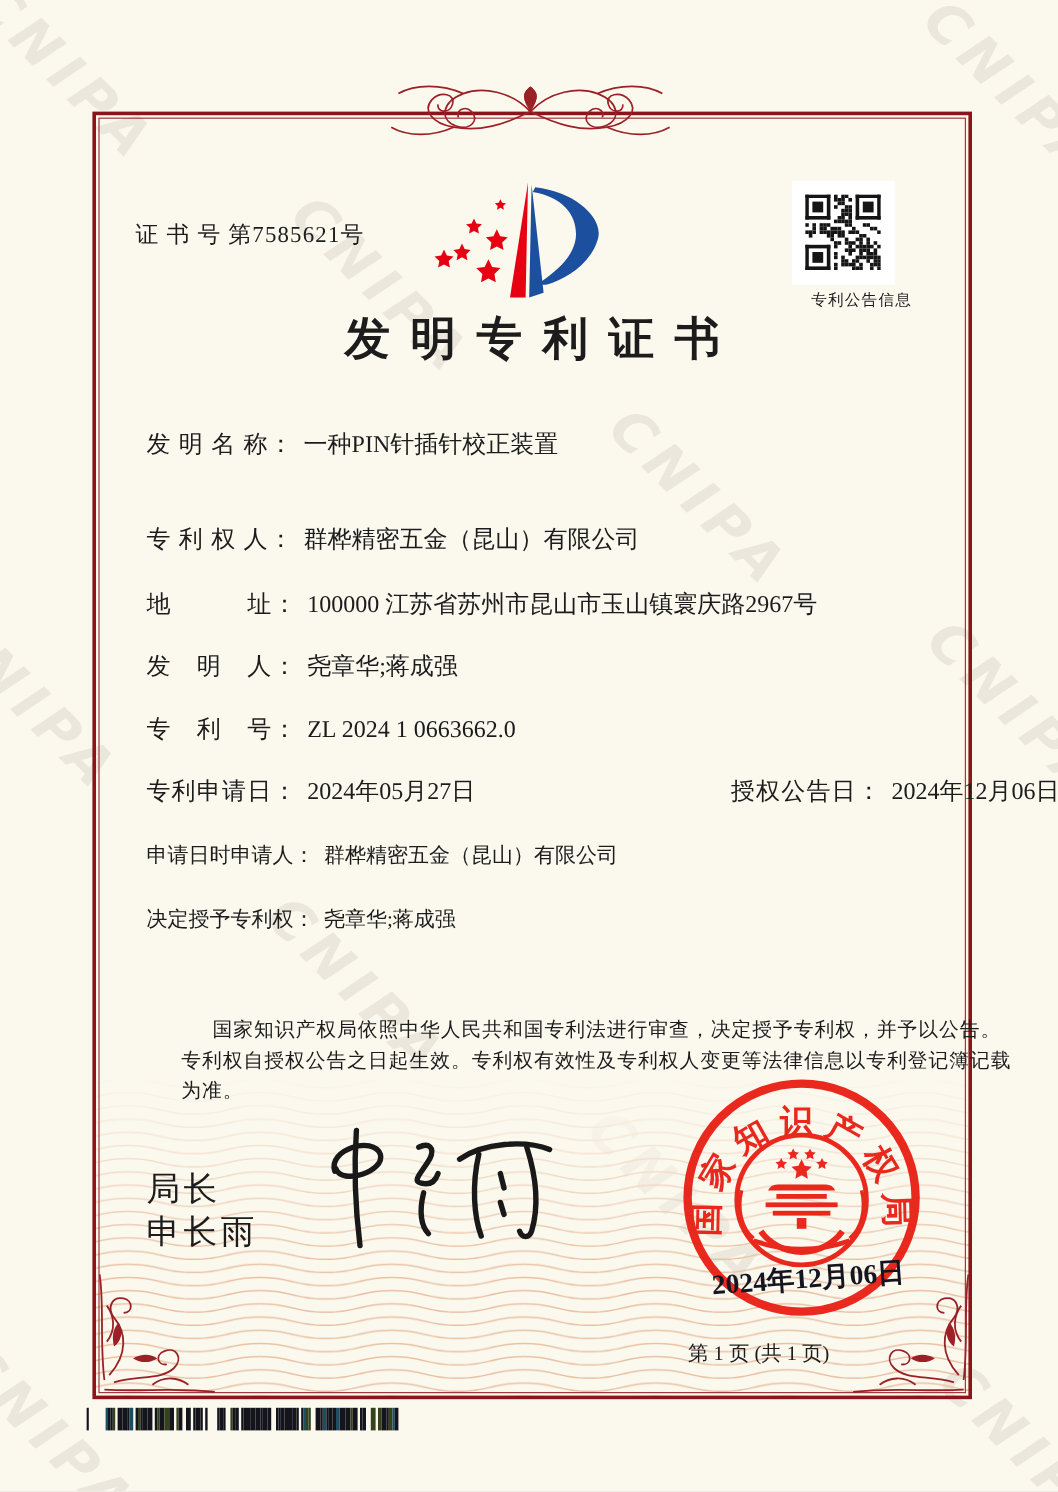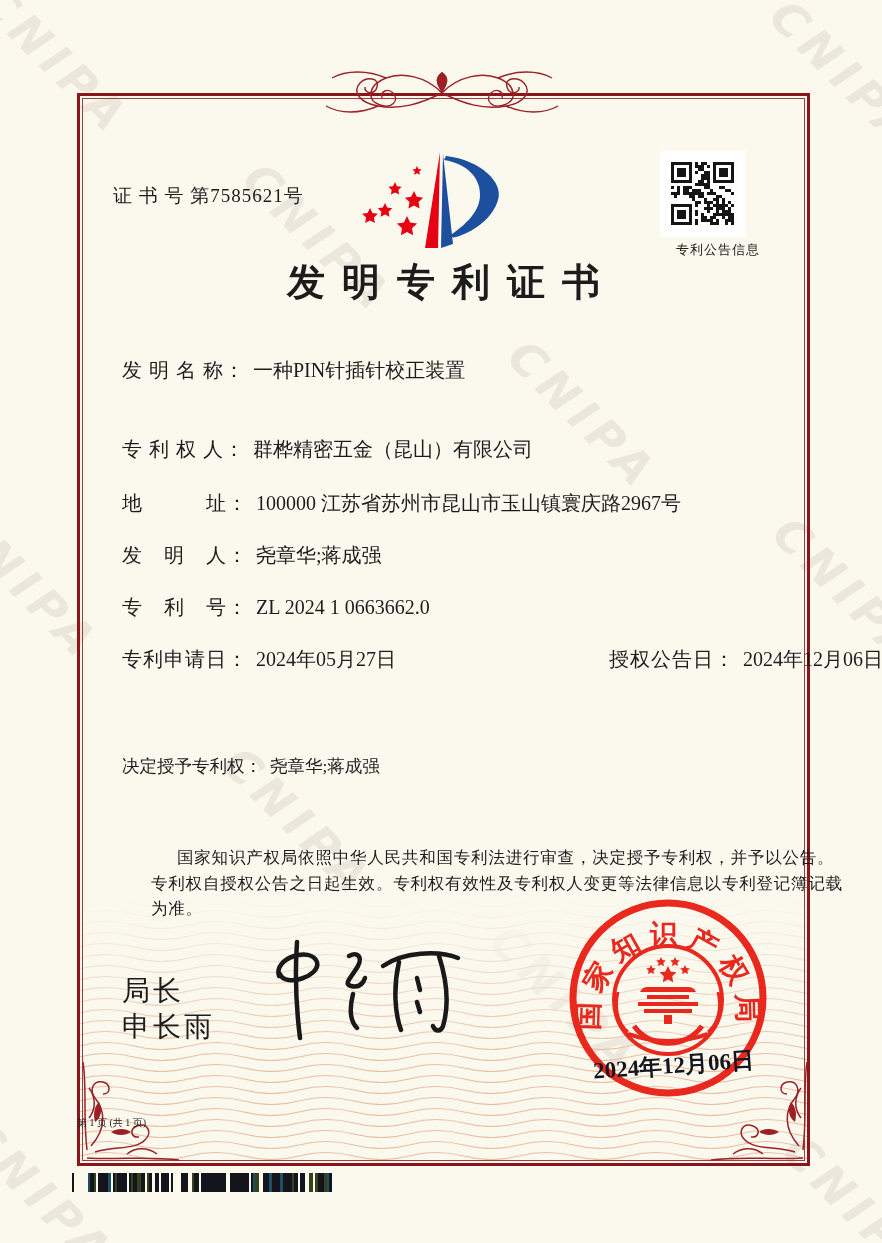--- a/index.html
+++ b/index.html
@@ -31,22 +31,22 @@
   .small .lbl{letter-spacing:0;}
   
   .stmt{position:absolute;left:103px;width:694px;font-size:16.5px;letter-spacing:0.8px;
         line-height:25px;z-index:4;margin-left:48px;}
   
   .officer{position:absolute;left:122px;font-size:28px;letter-spacing:3px;z-index:5;}
   .signature{position:absolute;left:253px;top:926px;z-index:5;}
   .seal{position:absolute;left:565px;top:895px;z-index:5;}
   .seal-date{position:absolute;left:593px;top:1050px;font-size:23px;font-weight:bold;
              color:#15151f;letter-spacing:0;transform:rotate(-4deg);z-index:6;white-space:nowrap;}
-  .footer{position:absolute;left:77px;top:1116px;width:614px;text-align:left;
-          font-size:10px;z-index:5;}
+  .footer{position:absolute;left:77px;top:1116px;width:614px;text-align:right;
+          font-size:17px;z-index:5;}
   
   .waves{position:absolute;left:79px;top:896px;z-index:1;}
   .wave-fade{position:absolute;left:79px;top:896px;width:729px;height:160px;z-index:1;
              background:linear-gradient(to bottom,#fbf8ee 0%,rgba(251,248,238,0) 100%);}
   .barcode{position:absolute;left:72px;top:1173px;z-index:4;}
 </style>
 </head>
 <body>
 
 <div class="page">
@@ -286,20 +286,23 @@
   </div>
   <div class="row" style="top:594px;left:122px;width:688px">
     <span class="lbl">专　利　号：</span><span class="val">ZL 2024 1 0663662.0</span>
   </div>
   <div class="row" style="top:646px;left:122px;width:688px">
     <span class="lbl">专利申请日：</span><span class="val">2024年05月27日</span>
     <span class="col2">
       <span class="lbl">授权公告日：</span><span class="val">2024年12月06日</span>
     </span>
   </div>
+  <div class="row small" style="top:700px;font-size:17.5px">
+    <span class="lbl">申请日时申请人：</span><span class="val">群桦精密五金（昆山）有限公司</span>
+  </div>
   <div class="row small" style="top:754px;font-size:17.5px">
     <span class="lbl">决定授予专利权：</span><span class="val">尧章华;蒋成强</span>
   </div>
 
   <div class="stmt" style="top:845px;text-indent:26px">国家知识产权局依照中华人民共和国专利法进行审查，决定授予专利权，并予以公告。</div>
   <div class="stmt" style="top:871px">专利权自授权公告之日起生效。专利权有效性及专利权人变更等法律信息以专利登记簿记载为准。</div>
 
   <div class="officer" style="top:972px">局长</div>
   <div class="officer" style="top:1008px">申长雨</div>
 

